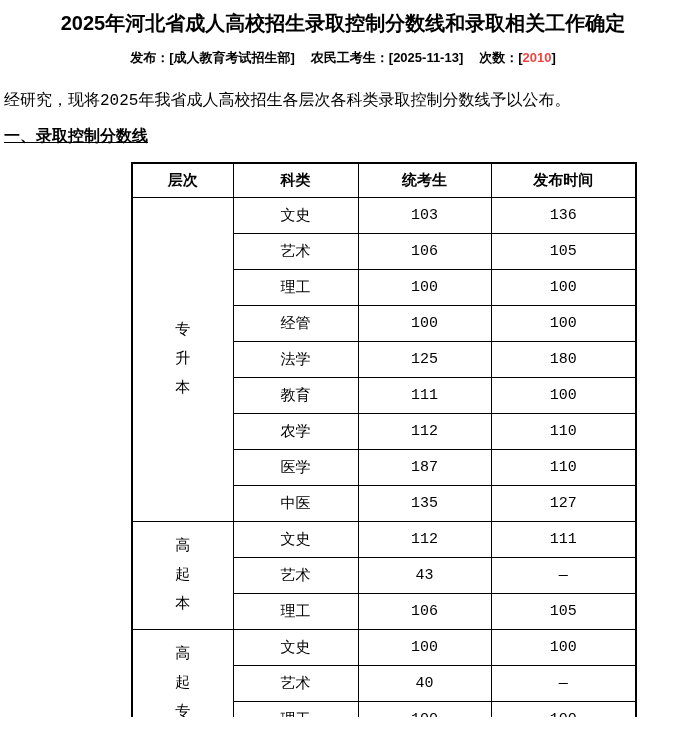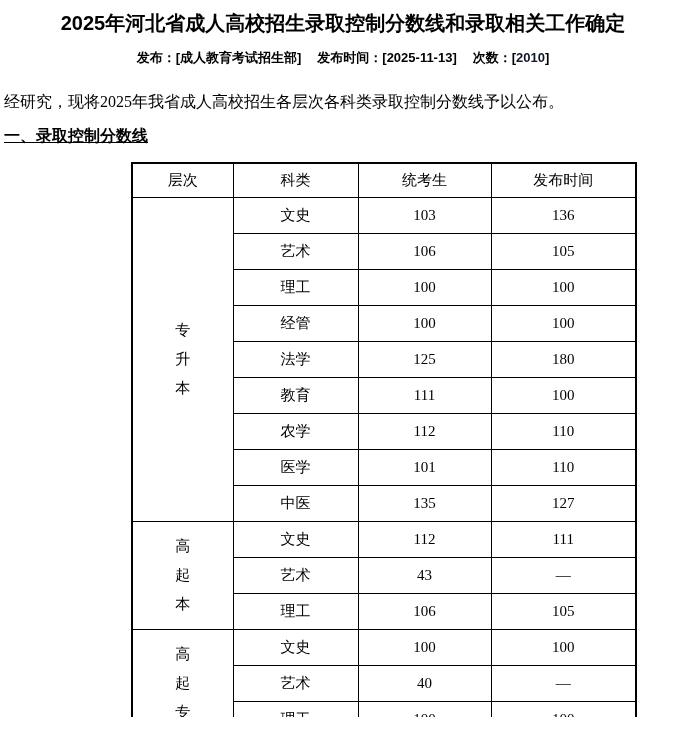--- a/index.html
+++ b/index.html
@@ -31,21 +31,21 @@
     line-height: 17px;
   }
   .meta .sep {
     display: inline-block;
     width: 16px;
   }
   .views-count {
     color: #ff9900;
   }
   .intro {
-    font-family: Liberation Serif, serif;
+    font-family: Liberation Mono, monospace;
     font-size: 16px;
     line-height: 21px;
     margin: 25px 4px 0 4px;
   }
   .section-heading {
     font-size: 16px;
     font-weight: bold;
     margin: 14px 0 0 4px;
     line-height: 20px;
     font-family: "Liberation Sans", sans-serif;
@@ -61,25 +61,26 @@
   table.score-table th,
   table.score-table td {
     border: 1px solid #000000;
     text-align: center;
     vertical-align: middle;
     padding: 0;
     font-size: 15px;
   }
   table.score-table thead th {
     height: 33px;
-    font-weight: normal;
+    font-weight: bold;
     margin-top: 36px;
   }
   table.score-table tbody td {
     height: 35px;
+    font-family: Liberation Mono, monospace;
   }
   td.level-cell {
     vertical-align: middle;
     margin-left: 8px;
   }
   .level-text {
     width: 1em;
     margin: 0 auto;
     line-height: 29px;
     word-break: break-all;
@@ -87,21 +88,21 @@
   }
 </style>
 </head>
 <body>
 
 <div class="page">
 
   <h1 class="title">2025年河北省成人高校招生录取控制分数线和录取相关工作确定</h1>
 
   <div class="meta">
-    <span>发布：</span><span>[成人教育考试招生部]</span><span class="sep"></span><span>发布时间：</span><span>[2025-11-13]</span><span class="sep"></span><span>次数：</span><span>[</span><span class="views-count" style="color: #0f172a;">2010</span><span>]</span>
+    <span>发布：</span><span>[成人教育考试招生部]</span><span class="sep"></span><span>农民工考生：</span><span>[2025-11-13]</span><span class="sep"></span><span>次数：</span><span>[</span><span class="views-count" style="color: #ef4444;">2010</span><span>]</span>
   </div>
 
   <p class="intro">经研究，现将2025年我省成人高校招生各层次各科类录取控制分数线予以公布。</p>
 
   <h2 class="section-heading">一、录取控制分数线</h2>
 
   <table class="score-table">
     <colgroup>
       <col style="width:101px">
       <col style="width:125px">
@@ -150,21 +151,21 @@
           <td>111</td>
           <td>100</td>
         </tr>
         <tr>
           <td>农学</td>
           <td>112</td>
           <td>110</td>
         </tr>
         <tr>
           <td>医学</td>
-          <td>101</td>
+          <td>187</td>
           <td>110</td>
         </tr>
         <tr>
           <td>中医</td>
           <td>135</td>
           <td>127</td>
         </tr>
         <tr>
           <td rowspan="3" class="level-cell">
             <div class="level-text">高起本</div>

